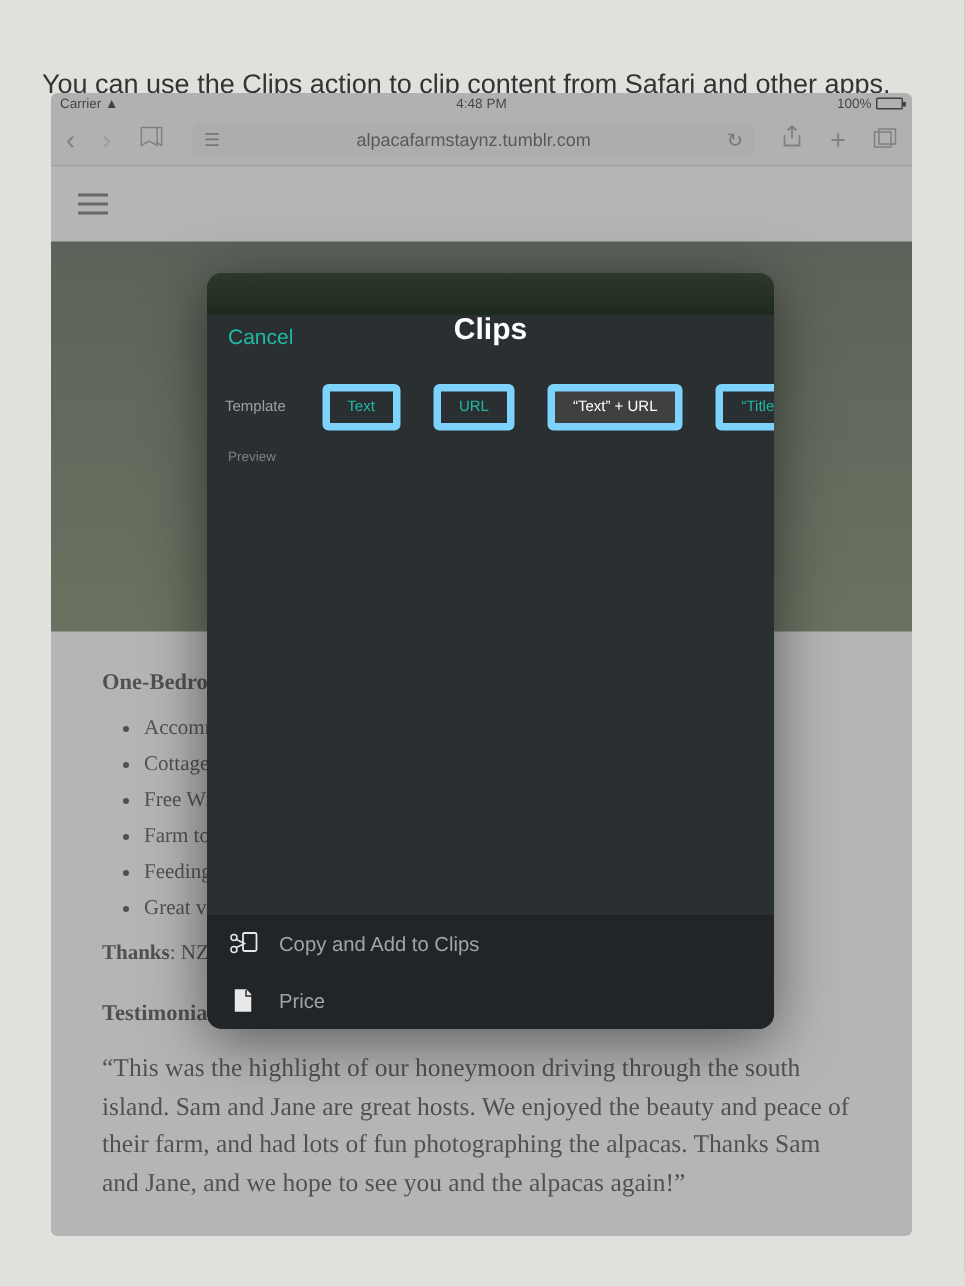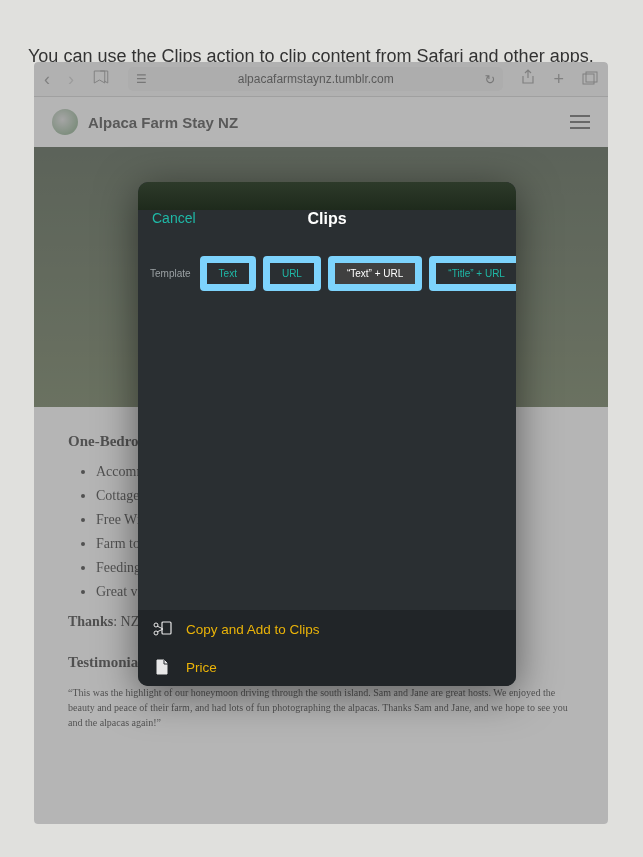--- a/index.html
+++ b/index.html
@@ -96,21 +96,21 @@
 .site-title { font-weight: 700; font-size: 15px; color:#333; }
 .hamburger { width:20px; display:flex; flex-direction:column; gap:4px; }
 .hamburger span { height:2px; background:#555; }
 .hero { height: 260px; background: linear-gradient(#3a4a35, #5a6a45); }
 .content { padding: 18px 34px; font-family: Georgia, serif; color:#222; }
 .content h3 { font-size: 15px; margin: 8px 0 14px; font-weight:700; }
 .content ul { list-style: disc; padding-left: 28px; }
 .content li { font-size: 14px; margin: 8px 0; }
 .price-line { font-size:14px; margin: 14px 0 18px; }
 .testimonial-h { font-size:15px; font-weight:700; margin: 24px 0 14px; }
-.testimonial-body { font-size:10px; line-height:1.5; }
+.testimonial-body { font-size:17px; line-height:1.5; }
 
 
 .clips {
   position: absolute;
   left: 138px;
   top: 182px;
   width: 378px;
   height: 504px;
   background: #2a2f32;
   border-radius: 10px;
@@ -121,36 +121,36 @@
   box-shadow: 0 8px 40px rgba(0,0,0,0.5);
 }
 .clips-hero {
   height: 28px;
   background: linear-gradient(#2d3a2a, #1e2a1c);
   border-radius: 10px 10px 0 0;
 }
 .clips-header {
   height: 38px;
   display: flex;
-  align-items: flex-start;
-  position: relative;
-  padding: 0 14px;
+  align-items: flex-end;
+  position: relative;
+  padding: 16px 14px;
 }
 .cancel { color: #1fb8a6; font-size: 14px; }
-.clips-title { position:absolute; left:50%; transform:translateX(-50%); color:#fff; font-size:16px; font-weight:600; }
+.clips-title { position:absolute; left:50%; transform:translateX(-50%); color:#fff; font-size:20px; font-weight:600; }
 .templates {
   display: flex;
   align-items: center;
   padding: 8px 12px;
-  gap: 7px;
+  gap: 22px;
   overflow: hidden;
 }
 .tpl-label { color:#9aa0a3; font-size:10px; margin-right:2px; }
 .tpl {
-  border: 7px solid #7dd3fc;
+  border: 5px solid #7dd3fc;
   color: #1fb8a6;
   font-size: 10px;
   padding: 5px 12px;
   border-radius: 4px;
   white-space: nowrap;
 }
 .tpl.active { background:#404040; color:#fff; }
 .preview {
   padding: 4px 14px 10px;
   flex: 1;
@@ -158,33 +158,41 @@
 .preview-label { color:#7a8084; font-size:9px; margin-bottom:2px; }
 .preview-text { color:#e8e8e8; font-size:12.5px; line-height:1.35; white-space:pre-wrap; }
 .actions {
   background: #212528;
 }
 .action {
   display: flex;
   align-items: center;
   gap: 14px;
   padding: 10px 14px;
-  color: #eab308;
+  color: #a3a3a3;
   font-size: 13.5px;
 }
 .action-icon { width:20px; height:18px; display:flex; align-items:center; justify-content:center; }
 .action-icon svg { stroke:#e8e8e8; fill:#e8e8e8; }
 </style>
 </head>
 <body>
 
 <div class="caption">You can use the Clips action to clip content from Safari and other apps.</div>
 
 <div class="device">
 
+  <div class="status-bar">
+    <span><span>Carrier</span> <span>▲</span></span>
+    <span class="status-center">4:48 PM</span>
+    <span class="status-right">
+      <span>100%</span>
+      <span class="battery"><span class="battery-fill"></span></span>
+    </span>
+  </div>
 
   <div class="nav-bar">
     <span class="nav-btn">‹</span>
     <span class="nav-btn" style="color:#c8c8c8">›</span>
     <span class="nav-btn">
       <svg width="18" height="16" viewBox="0 0 24 20">
           <path d="M3 2h14v16l-7-4-7 4z M11 2h10v16l-5-3" fill="none" stroke="#888" stroke-width="1.3"></path>
         </svg>
     </span>
     <div class="url-field">
@@ -201,24 +209,20 @@
     <span class="nav-btn">
       <svg width="16" height="14" viewBox="0 0 16 14">
           <rect x="1" y="3" width="11" height="10" fill="none" stroke="#888"></rect>
           <rect x="4" y="1" width="11" height="10" fill="none" stroke="#888"></rect>
         </svg>
     </span>
   </div>
 
   <div class="page">
     <div class="site-header">
-      <div class="site-left">
-        <div class="avatar"></div>
-        <div class="site-title">Alpaca Farm Stay NZ</div>
-      </div>
       <div class="hamburger">
           <span></span>
           <span></span>
           <span></span>
         </div>
     </div>
     <div class="hero"></div>
     <div class="content">
       <h3>One-Bedroom Cottage</h3>
       <ul>
@@ -246,20 +250,21 @@
   </div>
   <div class="templates">
     <span class="tpl-label">Template</span>
     <span class="tpl">Text</span>
     <span class="tpl">URL</span>
     <span class="tpl active">“Text” + URL</span>
     <span class="tpl">“Title” + URL</span>
     <span class="tpl">[Title](URL)</span>
   </div>
   <div class="preview">
+    <div class="preview-label">Preview</div>
   </div>
   <div class="actions">
     <div class="action">
       <span class="action-icon">
         <svg width="20" height="18" viewBox="0 0 20 18">
             <rect x="10" y="2" width="9" height="12" rx="1" fill="none" stroke="#e8e8e8" stroke-width="1.2"></rect>
             <circle cx="4" cy="5" r="2" fill="none" stroke="#e8e8e8"></circle>
             <circle cx="4" cy="13" r="2" fill="none" stroke="#e8e8e8"></circle>
             <path d="M5 6l6 3-6 3" fill="none" stroke="#e8e8e8"></path>
           </svg>

